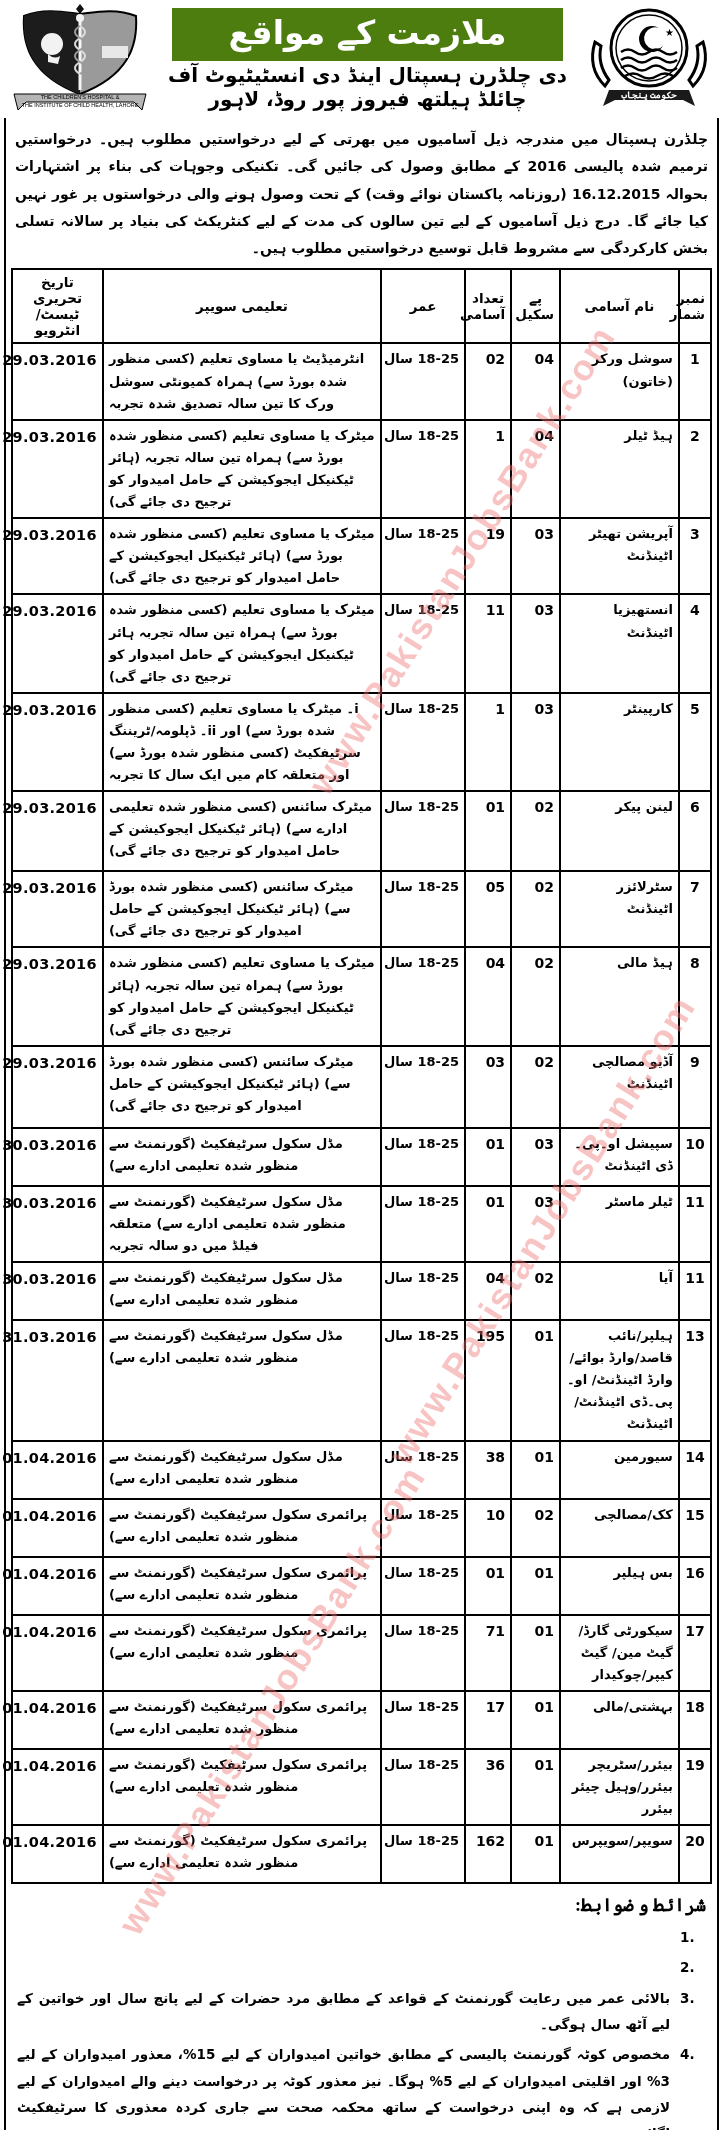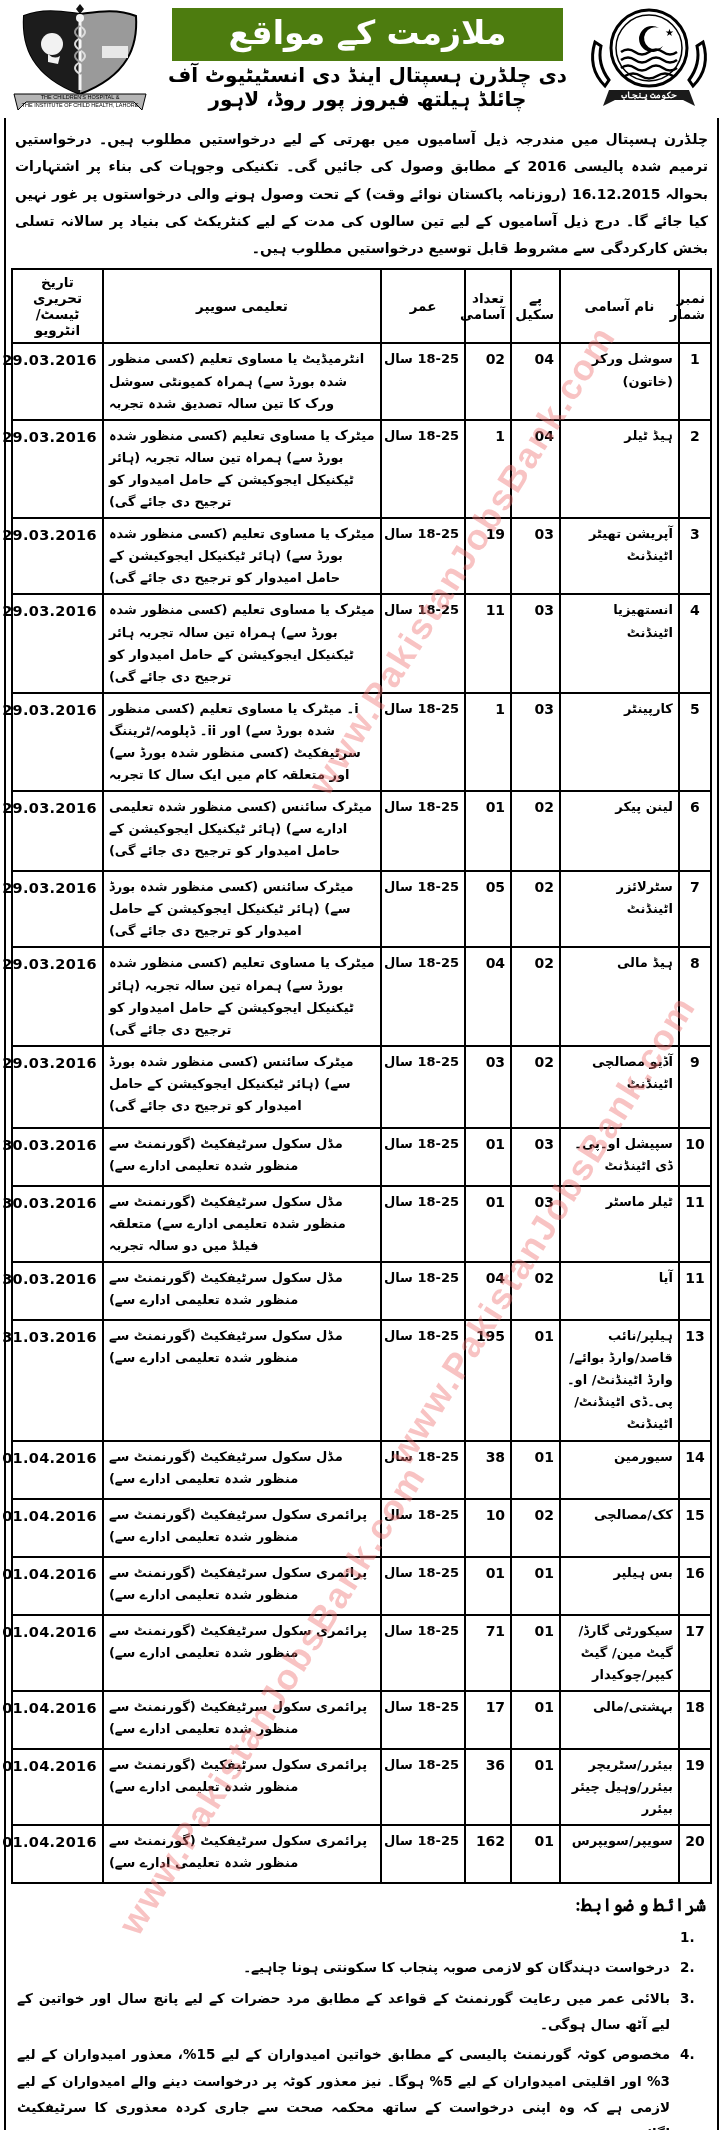--- a/index.html
+++ b/index.html
@@ -302,21 +302,20 @@
     </table>
 
     <div class="terms">
       <h2>شرائط و ضوابط:</h2>
       <ol>
           <li>
             <span class="num">1.</span>
           </li>
           <li>
             <span class="num">2.</span>
-            <span>درخواست دہندگان کو لازمی صوبہ پنجاب کا سکونتی ہونا چاہیے۔</span>
           </li>
           <li>
             <span class="num">3.</span>
             <span>بالائی عمر میں رعایت گورنمنٹ کے قواعد کے مطابق مرد حضرات کے لیے پانچ سال اور خواتین کے لیے آٹھ سال ہوگی۔</span>
           </li>
           <li>
             <span class="num">4.</span>
             <span>مخصوص کوٹہ گورنمنٹ پالیسی کے مطابق خواتین امیدواران کے لیے 15%، معذور امیدواران کے لیے 3% اور اقلیتی امیدواران کے لیے 5% ہوگا۔ نیز معذور کوٹہ پر درخواست دینے والے امیدواران کے لیے لازمی ہے کہ وہ اپنی درخواست کے ساتھ محکمہ صحت سے جاری کردہ معذوری کا سرٹیفکیٹ لگائیں۔</span>
           </li>
         </ol>

